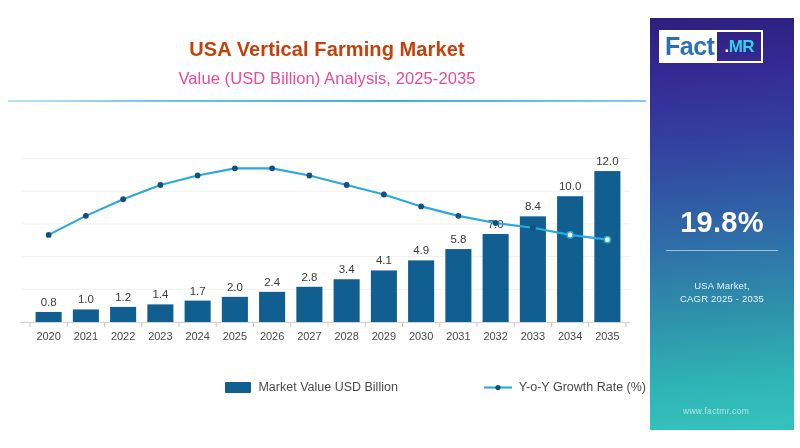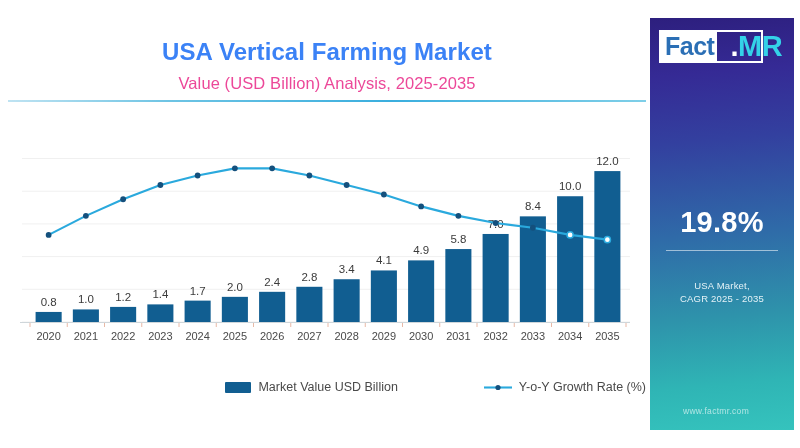--- a/index.html
+++ b/index.html
@@ -39,23 +39,23 @@
     position: absolute;
     left: 0;
     top: 0;
     width: 638px;
     height: 82px;
     text-align: center;
   }
   .chart-title {
     margin: 0;
     padding-top: 20px;
-    font-size: 24px;
+    font-size: 20px;
     font-weight: bold;
-    color: #3b82f6;
+    color: #c2410c;
     letter-spacing: 0.1px;
   }
   .chart-subtitle {
     margin: 0;
     padding-top: 8px;
     font-size: 16.5px;
     font-weight: normal;
     color: #ec4899;
     letter-spacing: 0.1px;
   }
@@ -141,24 +141,24 @@
     font-size: 25px;
     font-weight: bold;
     line-height: 29px;
     padding: 0 3px 0 4px;
     letter-spacing: -0.5px;
     font-family: "Liberation Sans", sans-serif;
   }
   .brand-mr {
     flex: 1;
     color: #34d2e8;
-    font-size: 29px;
+    font-size: 17px;
     font-weight: bold;
     line-height: 29px;
-    padding-left: 13px;
+    padding-left: 7px;
     letter-spacing: -0.5px;
   }
   .brand-mr .dot { color: #ffffff; }
 
   .stat-block {
     position: absolute;
     left: 0;
     top: 152px;
     width: 144px;
     text-align: center;

